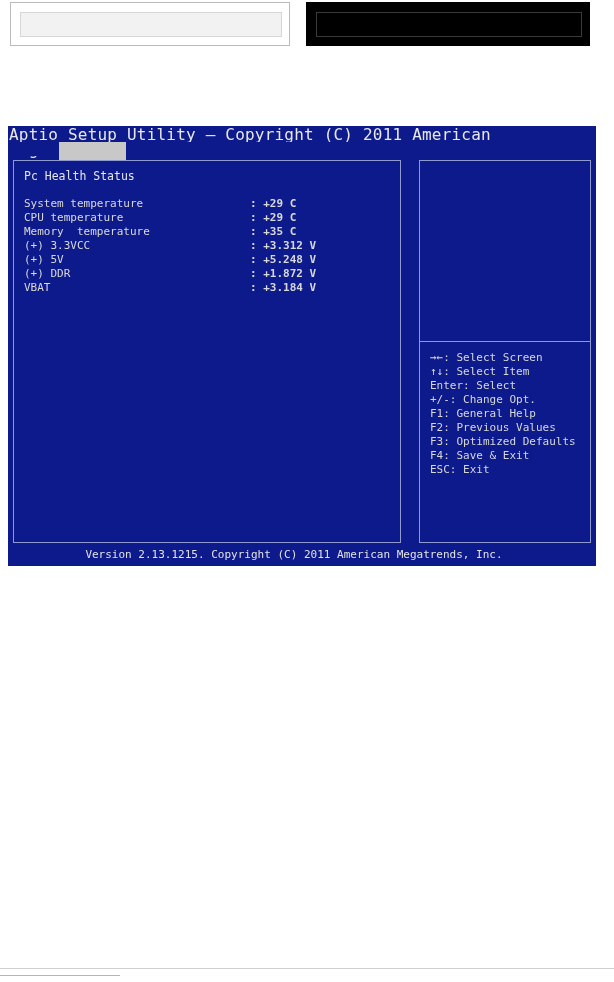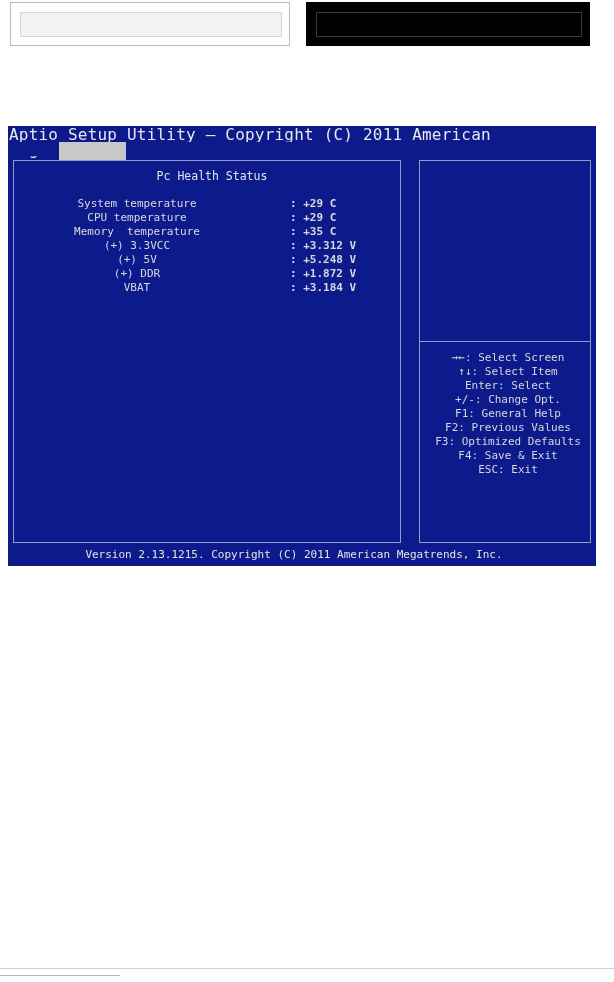--- a/index.html
+++ b/index.html
@@ -102,21 +102,20 @@
     padding: 16px 7px;
     height: 14px;
   }
   .panes {
     position: absolute;
     left: 4px;
     top: 33px;
     right: 4px;
     bottom: 22px;
     display: flex;
-    text-align: center;
   }
   .pane-left {
     width: 388px;
     border: 1px solid #8f9ad0;
     box-sizing: border-box;
     background: #0d1a8c;
     padding: 8px 0 0 10px;
   }
   .pane-right {
     flex: 1;
@@ -130,21 +129,20 @@
     color: #e6e6e6;
     font-size: 11.5px;
     margin-bottom: 14px;
   }
   .row {
     display: flex;
     font-size: 11px;
     line-height: 14px;
     color: #d9d9d9;
     height: 14px;
-    gap: 40px;
   }
   .row .label {
     width: 226px;
     white-space: pre;
   }
   .row .value {
     white-space: pre;
     font-weight: bold;
   }
   .help-divider {

